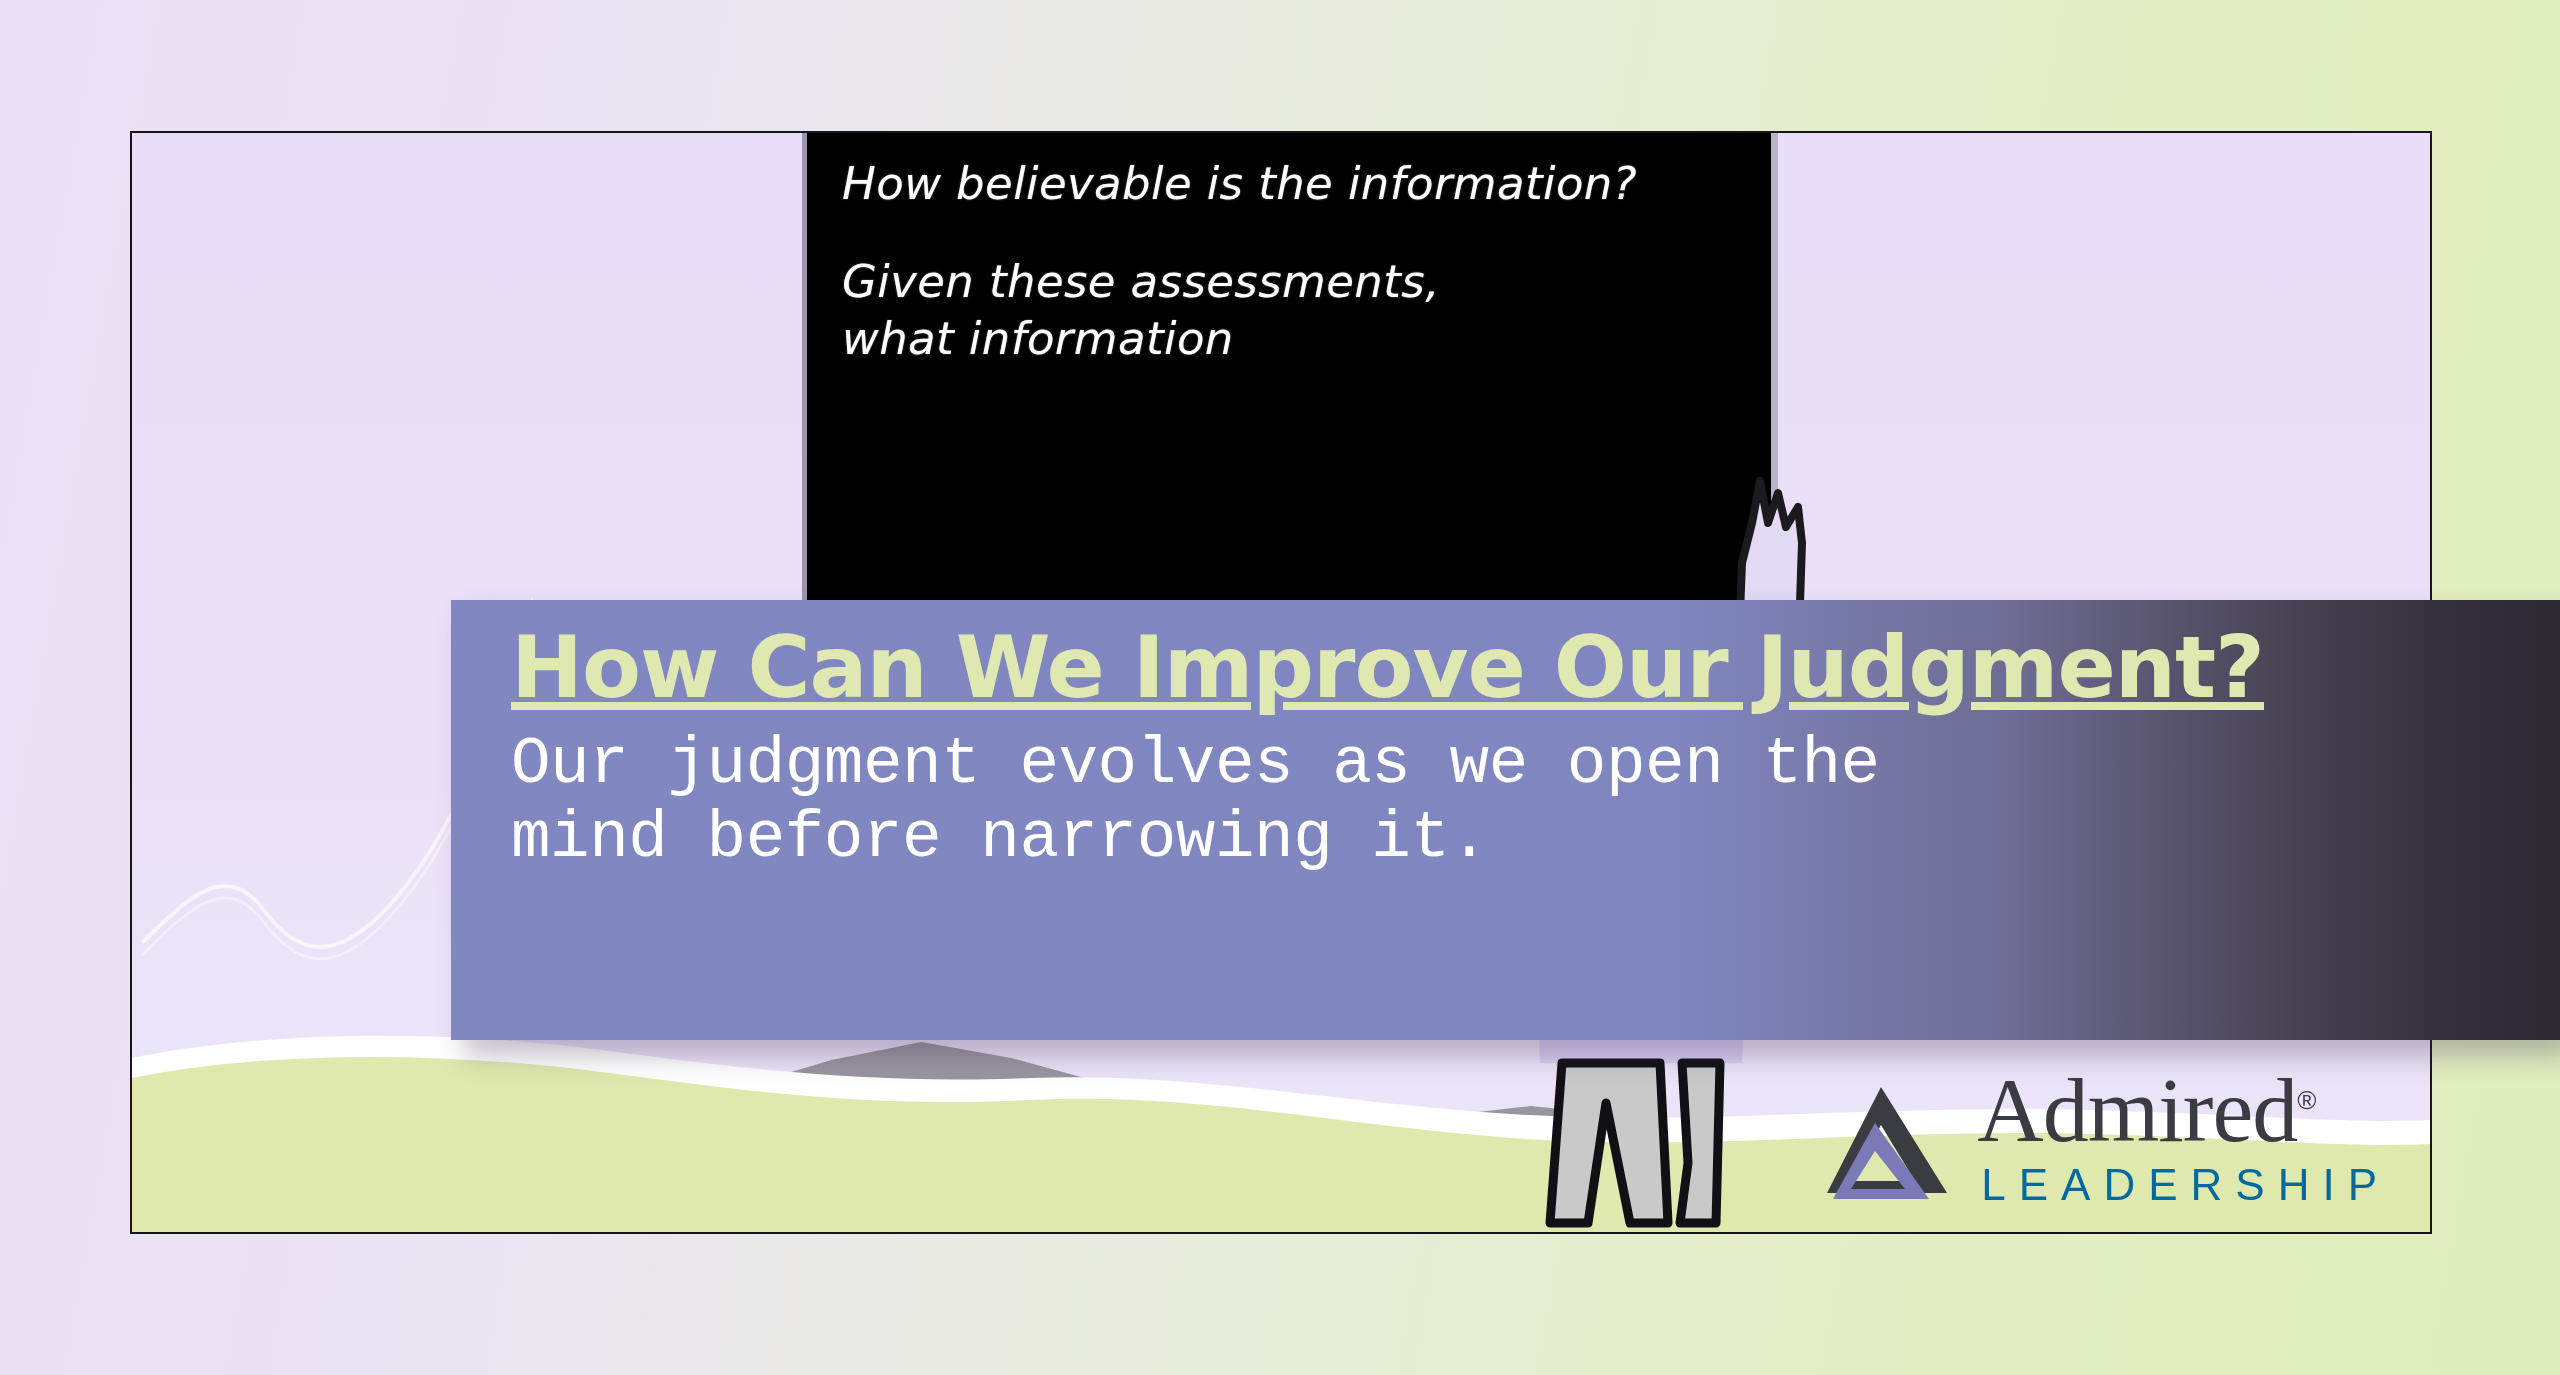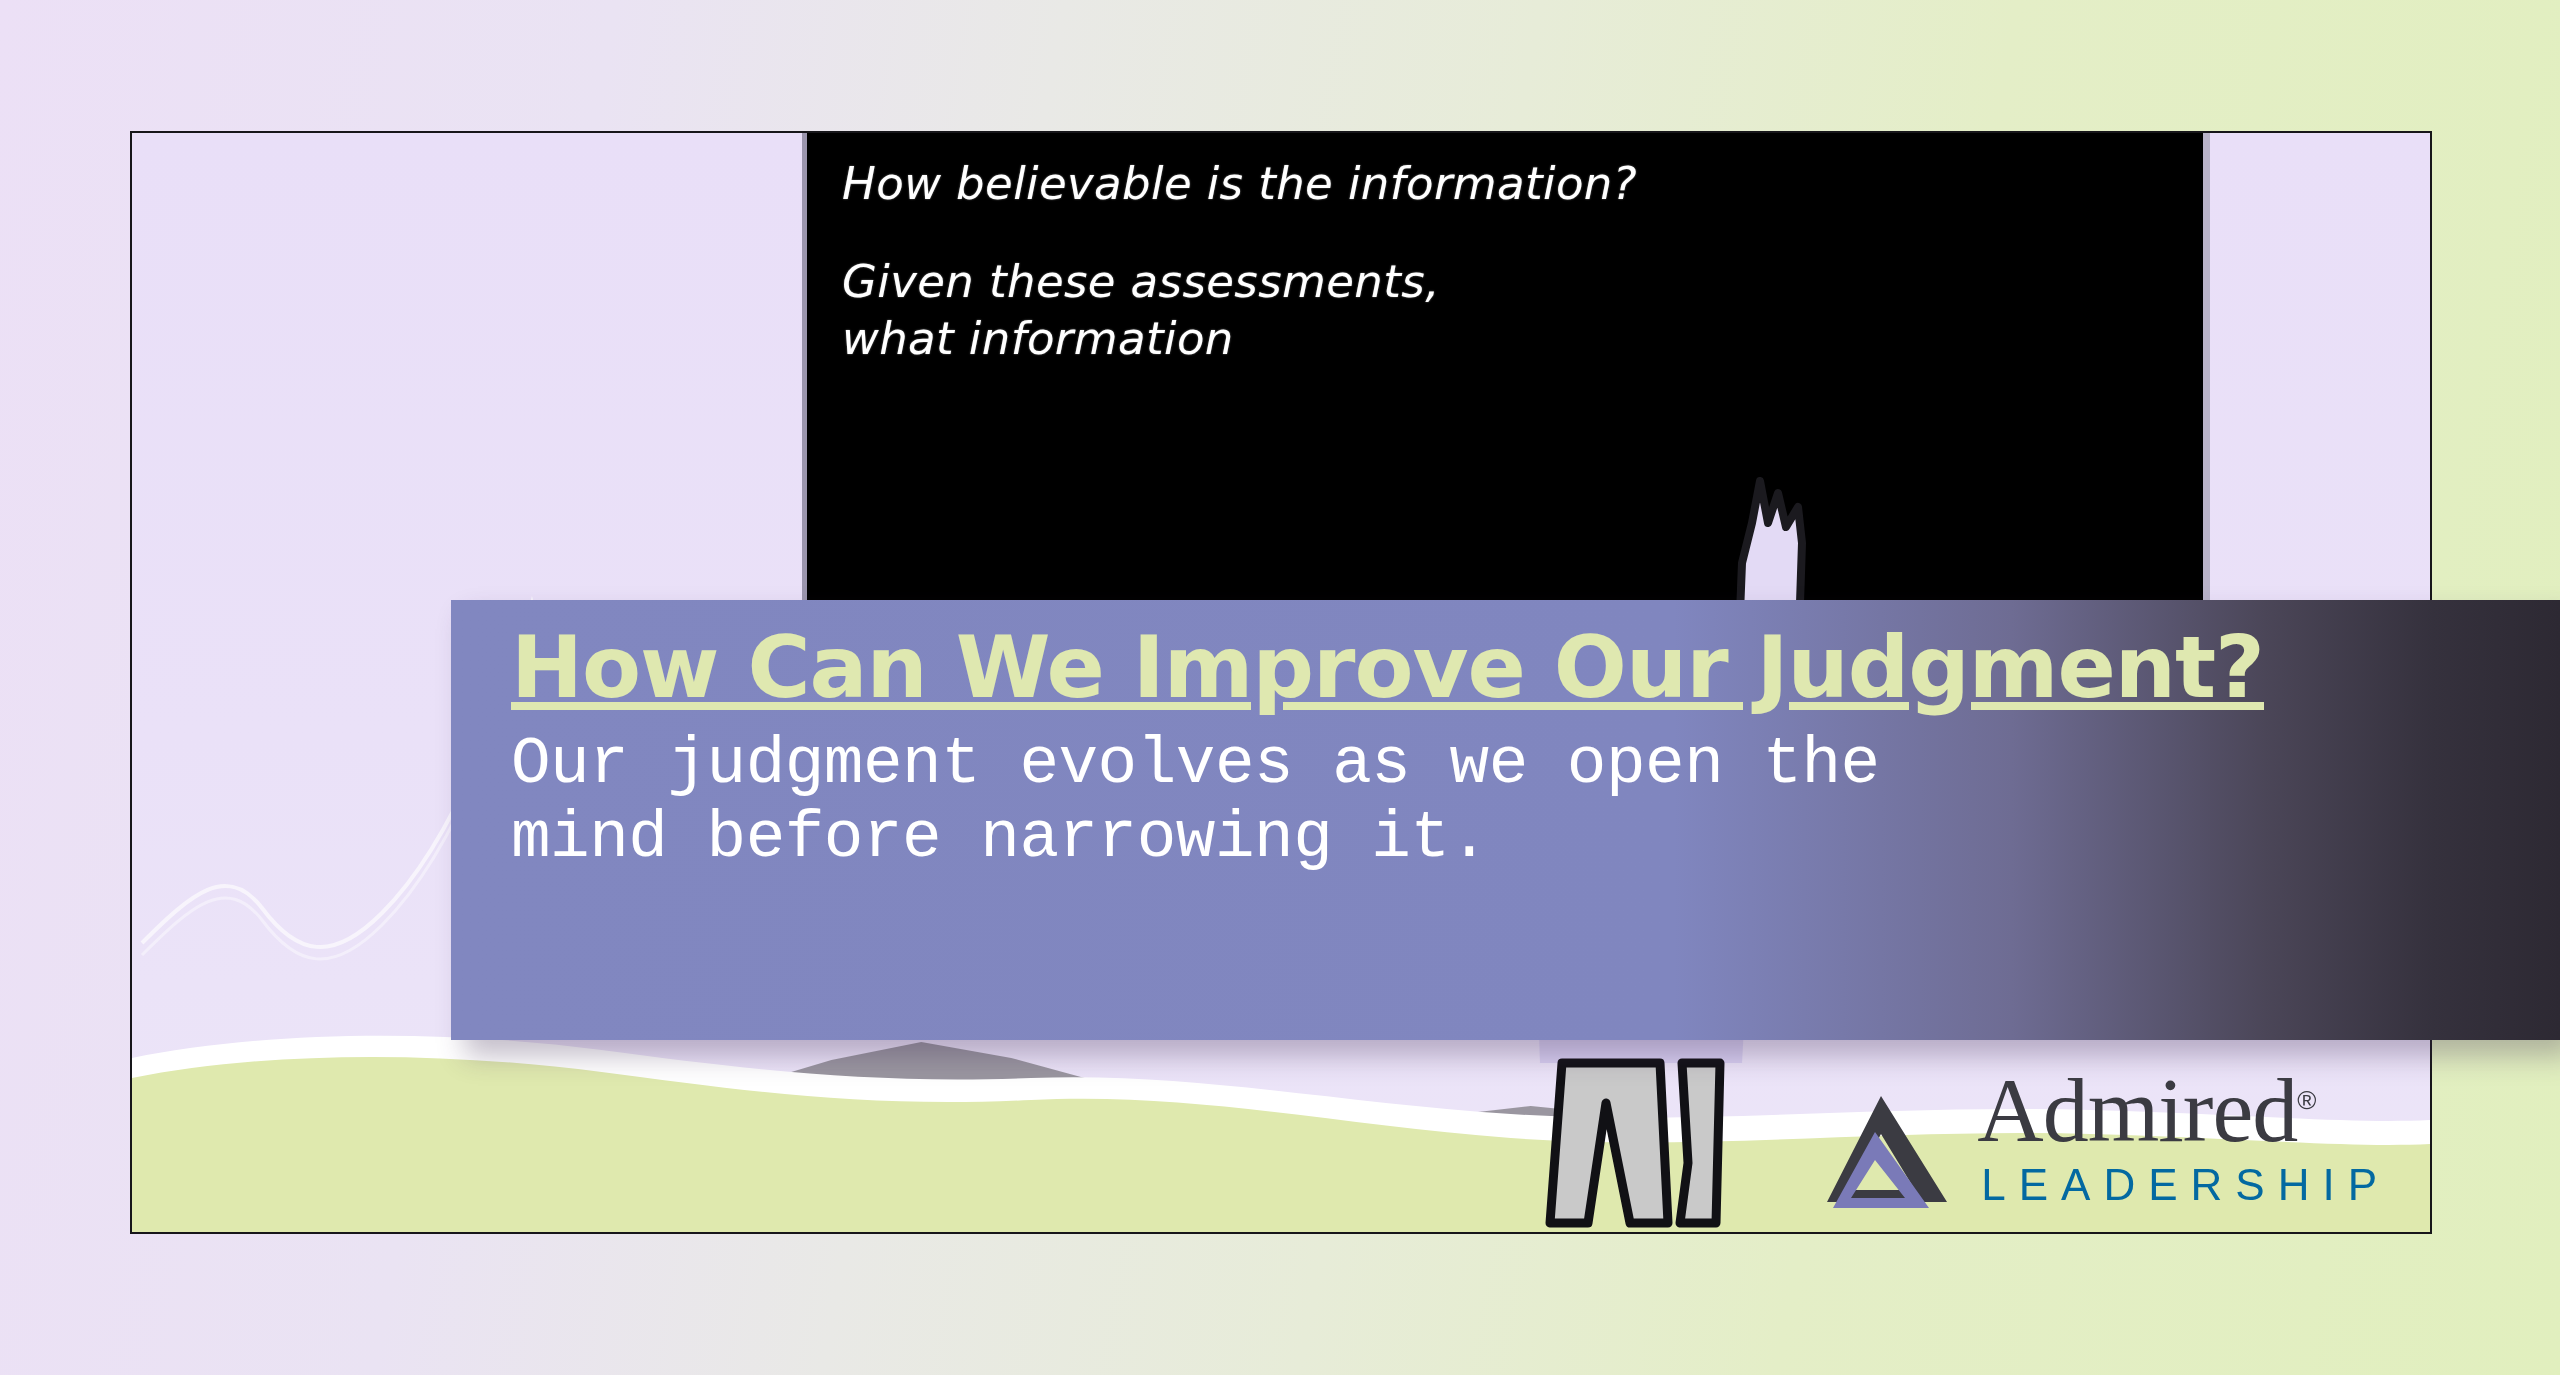--- a/index.html
+++ b/index.html
@@ -32,21 +32,21 @@
   
   .mountains{ position:absolute; left:0; bottom:0; width:100%; height:260px; }
 
   
   .hills{ position:absolute; left:0; bottom:0; width:100%; height:240px; }
 
   
   .board{
     position:absolute;
     left:670px; top:0px;
-    width:1408px; height:520px;
+    width:976px; height:520px;
     background:#000;
     border-right:7px solid #b9b3c9;
     border-left:5px solid #9b95ad;
     border-bottom:5px solid #6d6880;
   }
   .board-inner{ position:absolute; inset:0; padding:22px 0 0 35px; }
   .chalk{
     font-family:"DejaVu Sans", sans-serif;
     color:#fff;
     font-size:45px;
@@ -105,21 +105,21 @@
     color:#ffffff;
     letter-spacing:-.5px;
     margin-top:16px;
     white-space:pre-line;
   }
 
   
   .logo{
     position:absolute;
     right:40px; bottom:22px;
-    display:flex; align-items:flex-end; gap:18px;
+    display:flex; align-items:center; gap:18px;
     z-index:6;
   }
   .logo-mark{ width:140px; height:120px; flex:0 0 auto; margin-top:6px;}
   .logo-text{ display:flex; flex-direction:column; }
   .logo-word{
     font-family:"Liberation Serif", serif;
     font-size:92px;
     line-height:.95;
     color:#3b3b42;
     letter-spacing:-1px;

